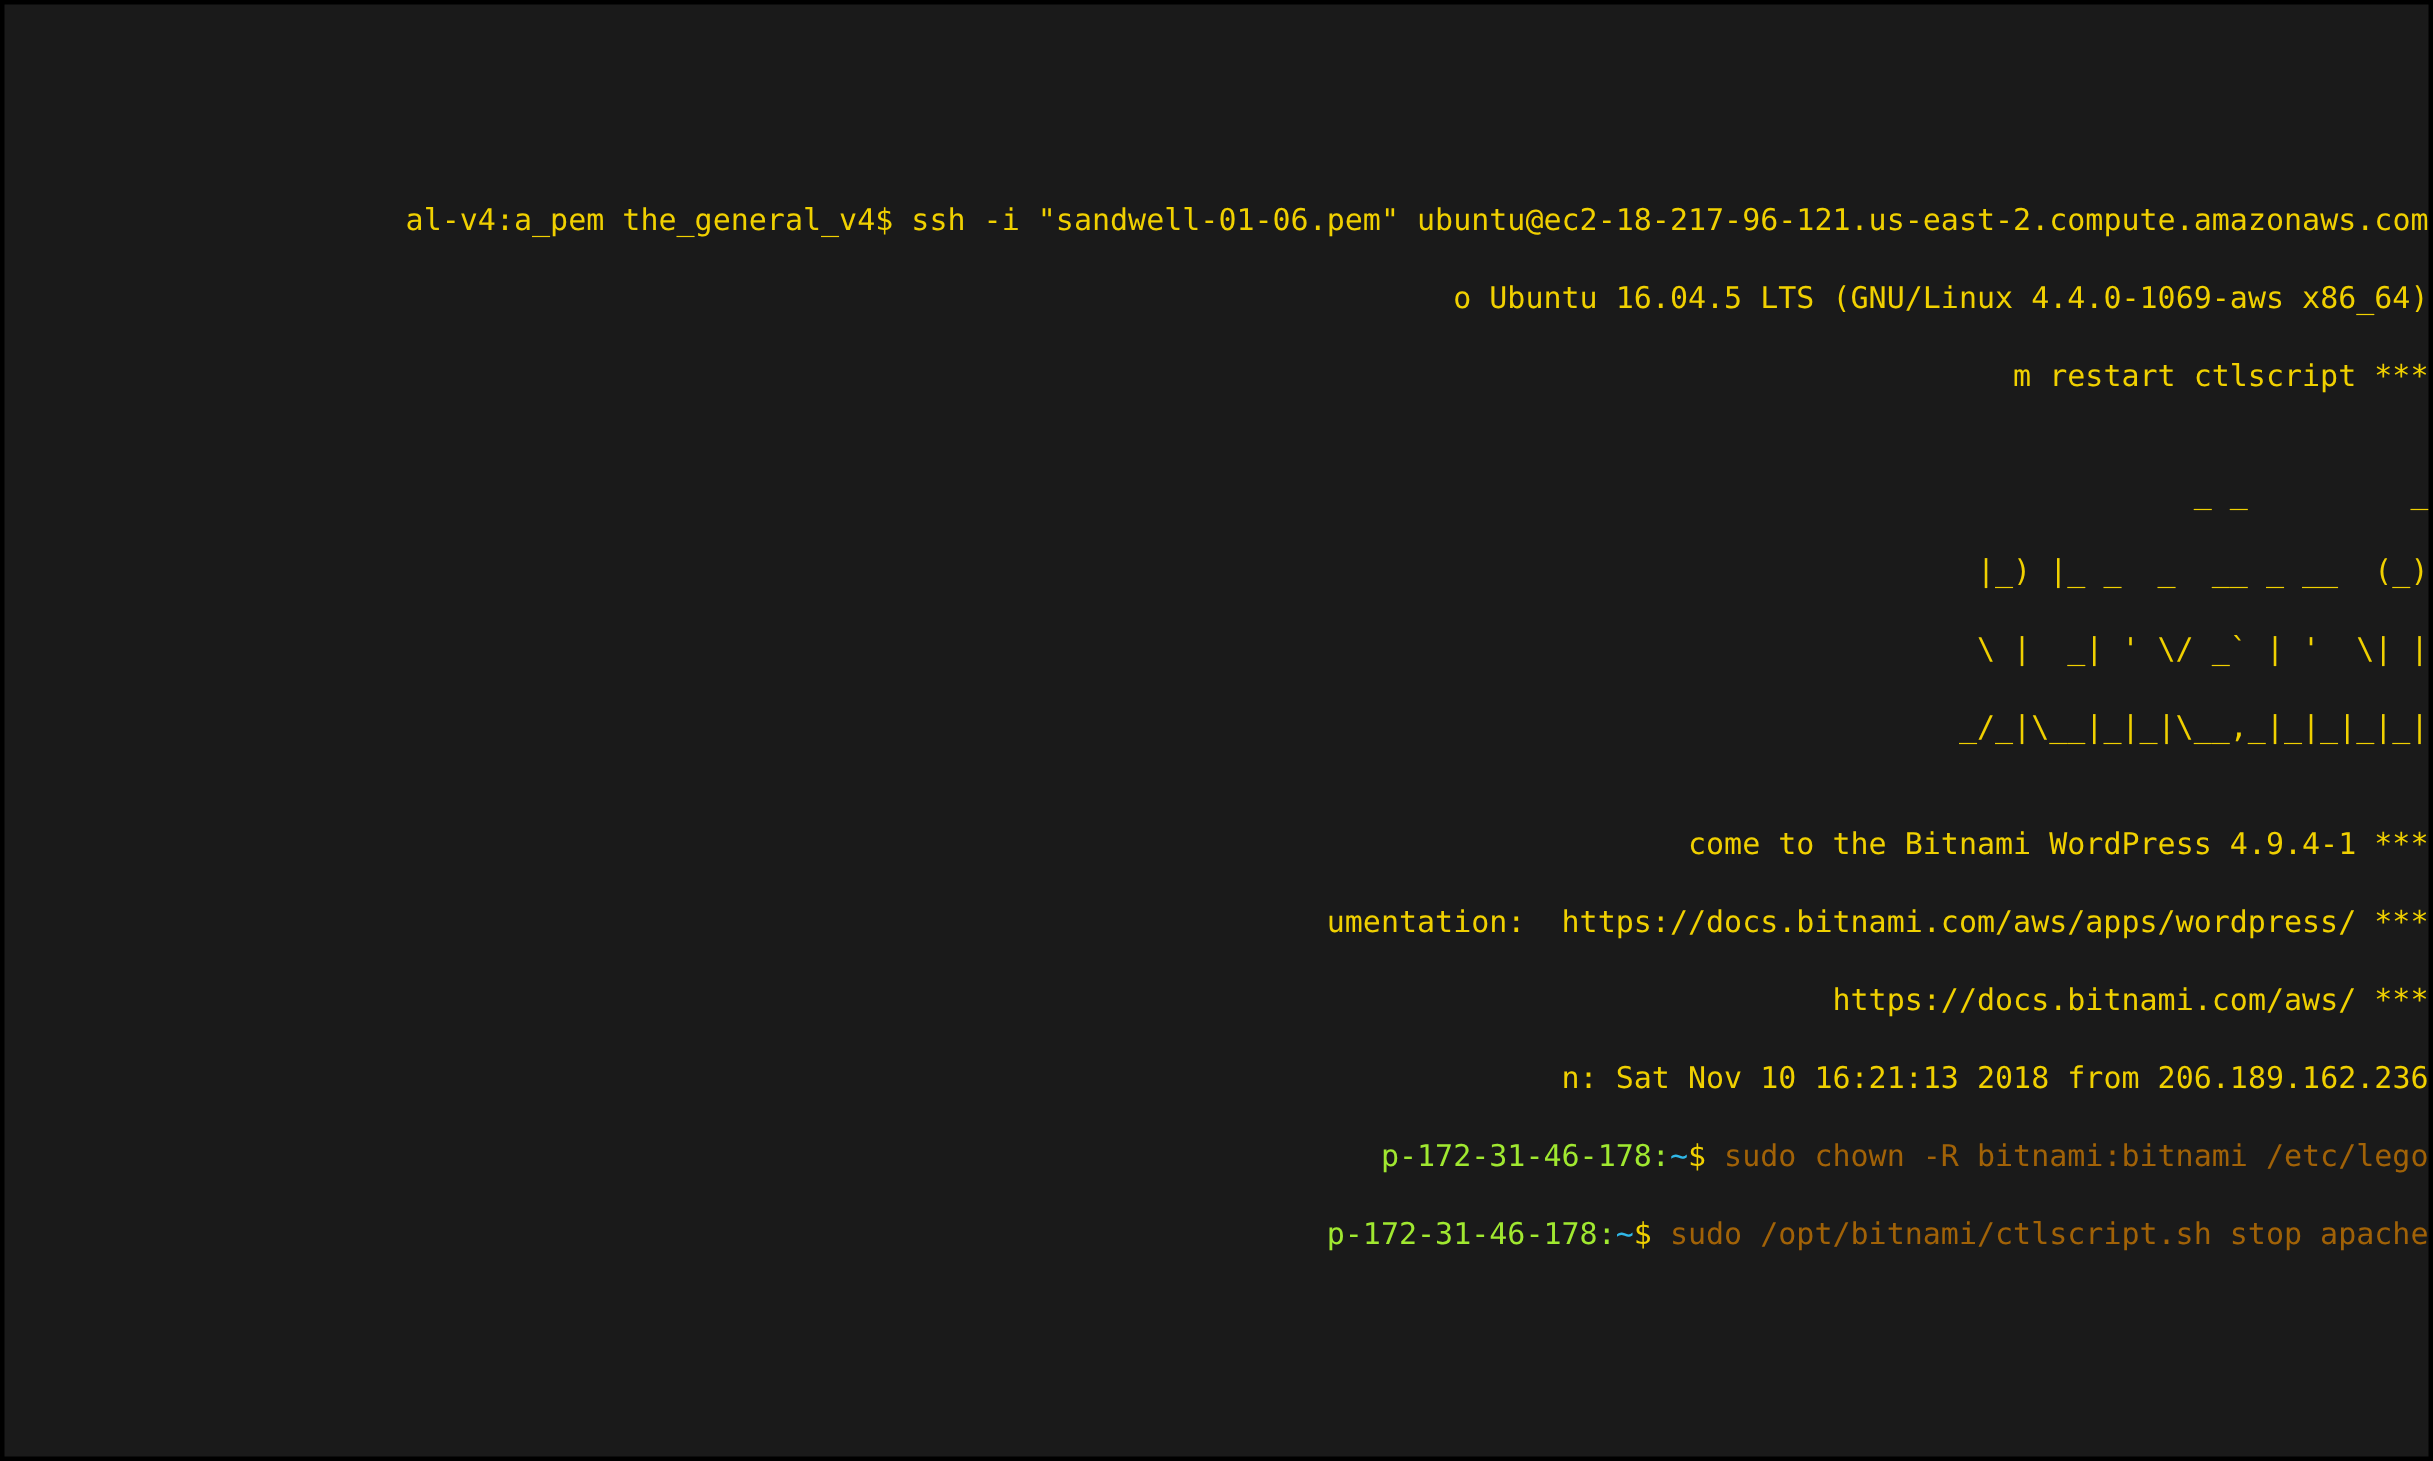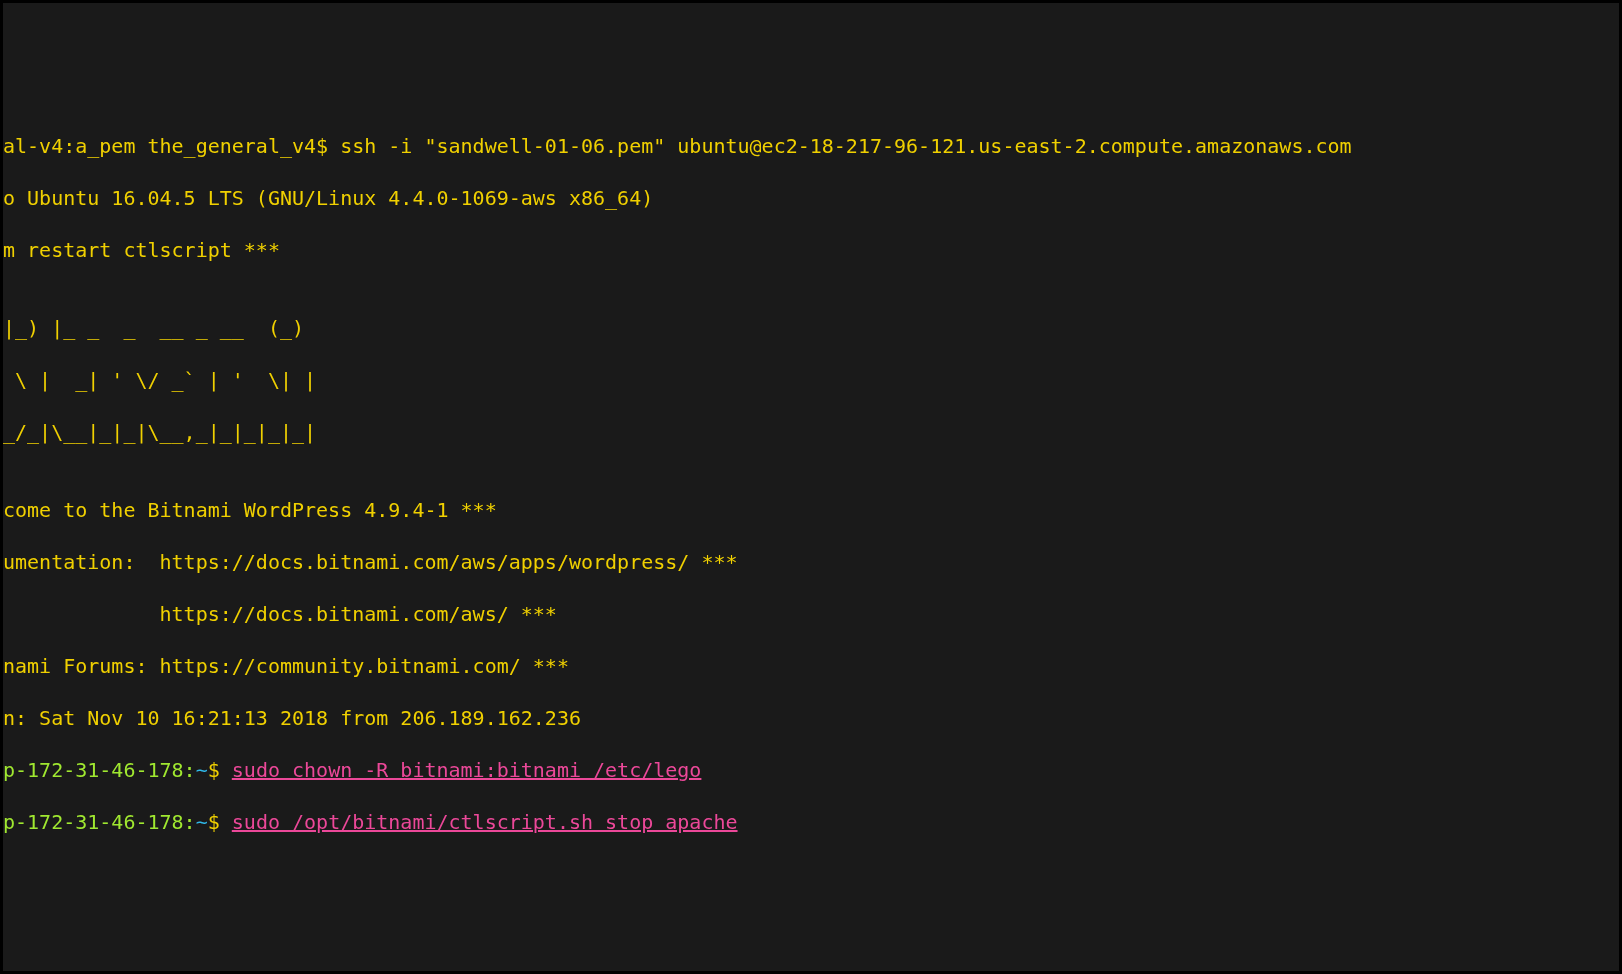--- a/index.html
+++ b/index.html
@@ -21,54 +21,54 @@
       height: 974px;
     }
     .terminal {
       padding: 0;
       width: 100%;
       height: 100%;
     }
     .line {
       white-space: pre;
       overflow: hidden;
+      text-align: right;
     }
     .prompt-host {
       color: #a0e830;
       margin-top: 36px;
     }
     .prompt-tilde {
       color: #30b8e8;
     }
     .prompt-dollar {
       color: #f0d000;
     }
     .cmd {
-      color: #ec4899;
-      text-decoration: underline;
+      color: #a16207;
     }
   </style>
 </head>
 <body>
 
 
 
 <div class="terminal">
 <div class="line">al-v4:a_pem the_general_v4$ ssh -i "sandwell-01-06.pem" ubuntu@ec2-18-217-96-121.us-east-2.compute.amazonaws.com</div>
 <div class="line">o Ubuntu 16.04.5 LTS (GNU/Linux 4.4.0-1069-aws x86_64)</div>
 <div class="line">m restart ctlscript ***</div>
 <div class="line"></div>
+<div class="line">_ _         _</div>
 <div class="line">|_) |_ _  _  __ _ __  (_)</div>
 <div class="line"> \ |  _| ' \/ _` | '  \| |</div>
 <div class="line">_/_|\__|_|_|\__,_|_|_|_|_|</div>
 <div class="line"></div>
 <div class="line">come to the Bitnami WordPress 4.9.4-1 ***</div>
 <div class="line">umentation:  https://docs.bitnami.com/aws/apps/wordpress/ ***</div>
 <div class="line">             https://docs.bitnami.com/aws/ ***</div>
-<div class="line">nami Forums: https://community.bitnami.com/ ***</div>
 <div class="line">n: Sat Nov 10 16:21:13 2018 from 206.189.162.236</div>
 <div class="line"><span class="prompt-host">p-172-31-46-178:</span><span class="prompt-tilde">~</span><span class="prompt-dollar">$ </span><span class="cmd">sudo chown -R bitnami:bitnami /etc/lego</span></div>
 <div class="line"><span class="prompt-host">p-172-31-46-178:</span><span class="prompt-tilde">~</span><span class="prompt-dollar">$ </span><span class="cmd">sudo /opt/bitnami/ctlscript.sh stop apache</span></div>
 <div class="line"></div>
 
 
 
 
 
 

